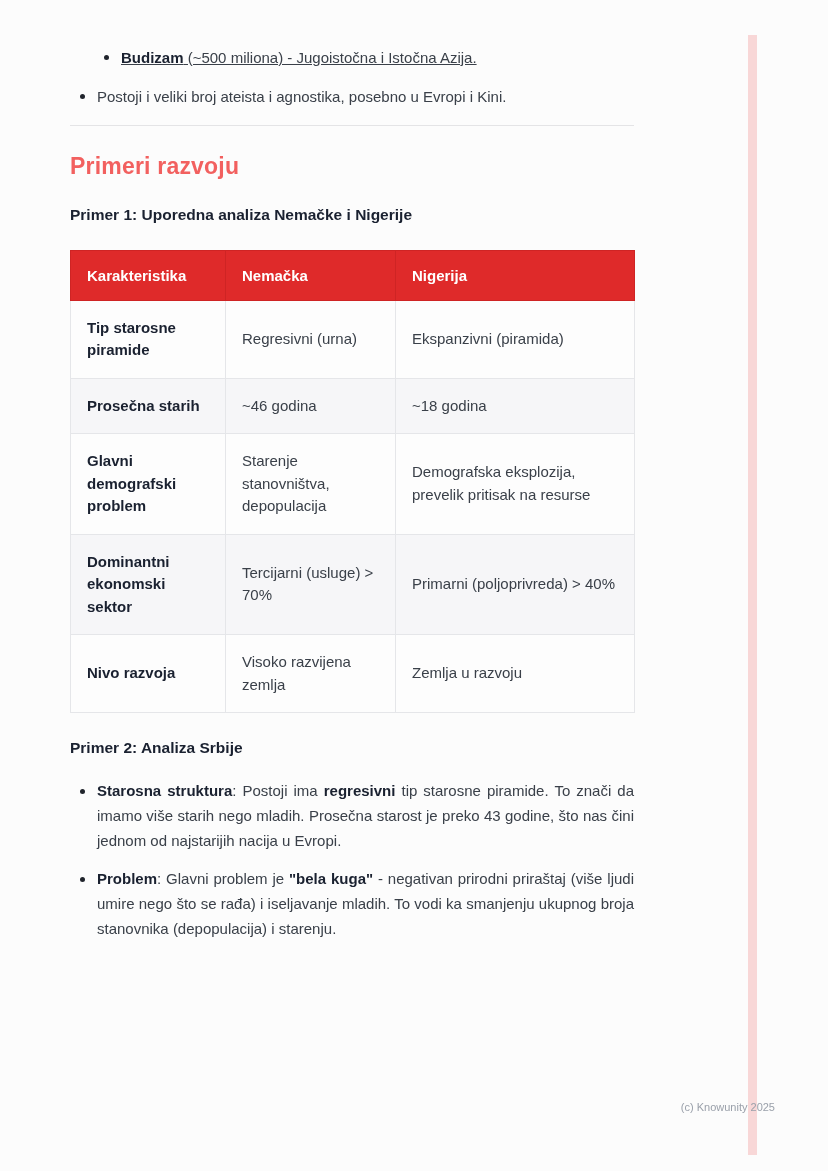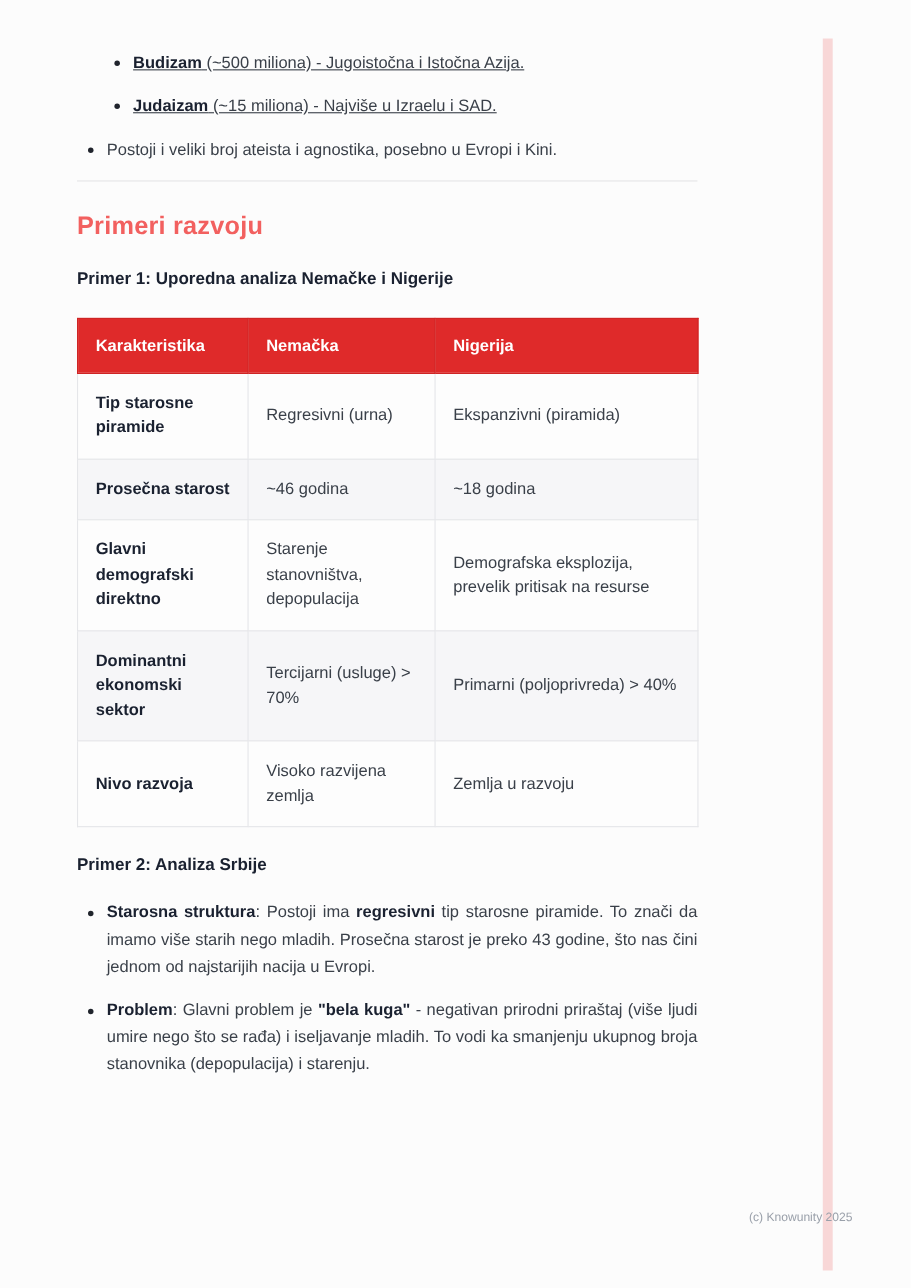--- a/index.html
+++ b/index.html
@@ -133,24 +133,20 @@
 
   <div class="stripe"></div>
 
   <div class="content">
 
     <ul class="sublist">
       <li class="li">
         <span class="dot"></span>
         <span><b>Budizam</b><span> (~500 miliona) - Jugoistočna i Istočna Azija.</span></span>
       </li>
-      <li class="li">
-        <span class="dot"></span>
-        <span><b>Judaizam</b><span> (~15 miliona) - Najviše u Izraelu i SAD.</span></span>
-      </li>
     </ul>
 
     <ul class="mainlist">
       <li class="li">
         <span class="dot"></span>
         <span>Postoji i veliki broj ateista i agnostika, posebno u Evropi i Kini.</span>
       </li>
     </ul>
 
     <hr class="divider">
@@ -172,26 +168,26 @@
           <th>Nigerija</th>
         </tr>
       </thead>
       <tbody>
         <tr>
           <td class="rowlabel">Tip starosne piramide</td>
           <td>Regresivni (urna)</td>
           <td>Ekspanzivni (piramida)</td>
         </tr>
         <tr>
-          <td class="rowlabel">Prosečna starost</td>
+          <td class="rowlabel">Prosečna starih</td>
           <td>~46 godina</td>
           <td>~18 godina</td>
         </tr>
         <tr>
-          <td class="rowlabel">Glavni demografski direktno</td>
+          <td class="rowlabel">Glavni demografski problem</td>
           <td>Starenje stanovništva, depopulacija</td>
           <td>Demografska eksplozija, prevelik pritisak na resurse</td>
         </tr>
         <tr>
           <td class="rowlabel">Dominantni ekonomski sektor</td>
           <td>Tercijarni (usluge) &gt; 70%</td>
           <td>Primarni (poljoprivreda) &gt; 40%</td>
         </tr>
         <tr>
           <td class="rowlabel">Nivo razvoja</td>

